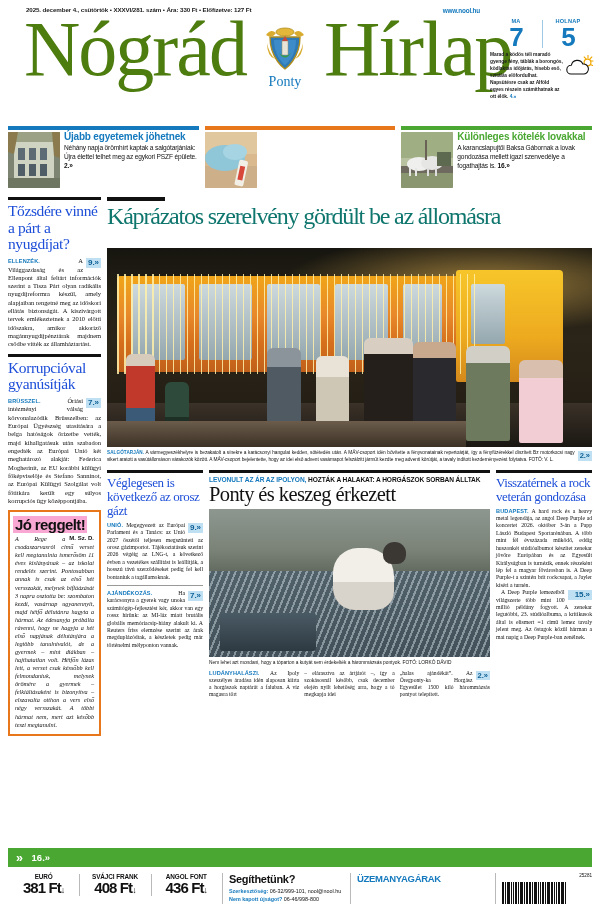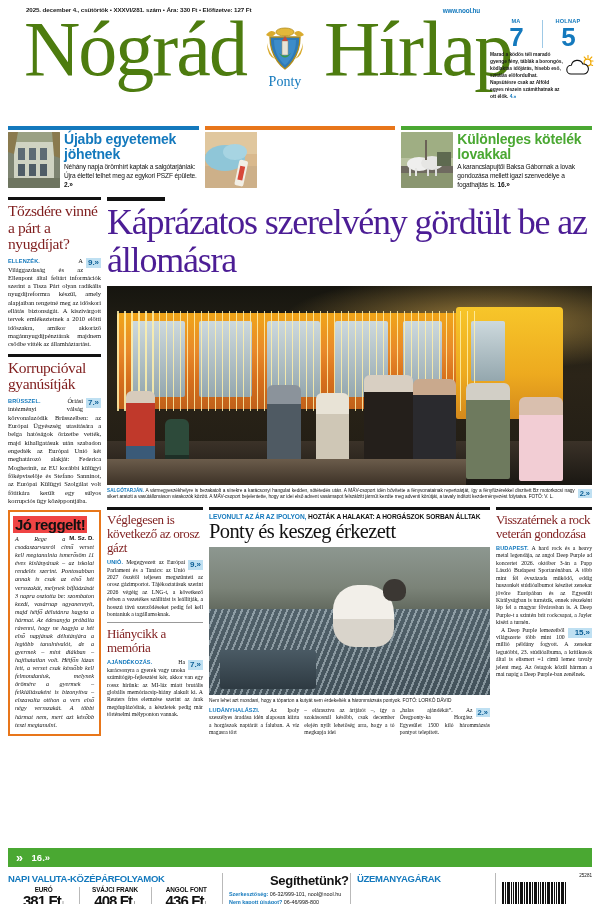--- a/index.html
+++ b/index.html
@@ -130,21 +130,21 @@
   .teaser.t3 .t-rule { background: #4aa832; left: 6px; }
 
   .t-thumb {
     width: 52px; height: 56px; flex: none;
     border-radius: 1px; overflow: hidden;
     margin-top: 2px;
   }
   .teaser.t2 .t-thumb { order: 0; }
   .t-txt { flex: 1; padding-top: 2px; min-width: 0; }
   .t-head {
-    font-size: 14px; font-weight: bold; line-height: 1.05;
+    font-size: 10px; font-weight: bold; line-height: 1.05;
     margin-bottom: 1.5px; letter-spacing: -0.2px;
   }
   .teaser.t1 .t-head { color: #1479bd; }
   .teaser.t2 .t-head { color: #e8761a; }
   .teaser.t3 .t-head { color: #4aa832; }
   .t-sub {
     font-size: 6.6px; line-height: 1.35; color: #111;
     letter-spacing: -0.15px;
   }
   .t-sub .pg { font-weight: bold; }
@@ -160,21 +160,21 @@
   .col-main { flex: 1; min-width: 0; }
 
   .rule-thick { height: 3px; background: #111; margin-bottom: 3px; }
   .rule-thin { height: 1px; background: #999; margin: 4px 0; }
 
   .sx-title {
     font-family: "Liberation Serif", serif;
     font-size: 15.5px;
     line-height: 1.08;
     letter-spacing: -0.4px;
-    color: #7f1d1d;
+    color: #1d4ed8;
     margin-bottom: 4px;
   }
   .sx-body {
     font-family: "Liberation Serif", serif;
     font-size: 6.5px;
     line-height: 1.28;
     text-align: justify;
     color: #111;
     letter-spacing: -0.05px;
     position: relative;
@@ -206,21 +206,21 @@
     margin-top: 5px;
     position: relative;
     background: #fff;
   }
   .gm-title {
     font-family: "Liberation Sans", sans-serif;
     font-size: 15px;
     font-weight: bold;
     letter-spacing: -0.6px;
     color: #111;
-    background: #ef4444;
+    background: #f9a8d4;
     margin: -8px 1px 2px -2px;
     display: inline-block;
     padding: 0 2px;
   }
   .gm-body {
     font-family: "Liberation Serif", serif;
     font-style: italic;
     font-size: 6.2px;
     line-height: 1.3;
     text-align: justify;
@@ -232,25 +232,25 @@
     font-family: "Liberation Sans", sans-serif;
     font-size: 6px;
     float: right;
     margin-left: 4px;
   }
 
   
   .kicker-bar { height: 4px; background: #111; width: 58px; margin-bottom: 3px; }
   .lead-head {
     font-family: "Liberation Serif", serif;
-    font-size: 36px;
+    font-size: 24px;
     line-height: 1.05;
     letter-spacing: -1.2px;
-    color: #4c1d95;
-    margin-bottom: 6px;
+    color: #0f766e;
+    margin-bottom: 19px;
   }
   .lead-photo {
     width: 100%;
     height: 199px;
     position: relative;
     overflow: hidden;
     background: #1b1a18;
   }
   .lead-cap {
     font-size: 4.8px;
@@ -354,21 +354,21 @@
     width: 1px; background: #b9b9b9;
   }
 
   .f-title {
     font-size: 9.5px;
     font-weight: bold;
     color: #1479bd;
     letter-spacing: -0.3px;
     margin-bottom: 2px;
   }
-  .f-title.dark { color: #111; font-size: 13px; margin-left: 41px; }
+  .f-title.dark { color: #111; font-size: 11px; }
   .rates-row { display: flex; }
   .rate { flex: 1; text-align: center; position: relative; }
   .rate + .rate::before {
     content: ""; position: absolute; left: 0; top: 1px; bottom: 1px;
     width: 1px; background: #b9b9b9;
   }
   .rate-name { font-size: 6.4px; font-weight: bold; letter-spacing: -0.1px; color: #111; }
   .rate-val {
     font-size: 15px; font-weight: bold; letter-spacing: -0.9px; color: #111;
     line-height: 1.12;
@@ -665,21 +665,20 @@
           <div class="rule-thick"></div>
           <div>
             <div class="sx-title" style="font-size:13px">Véglegesen is következő az orosz gázt</div>
             <div class="sx-body" style="font-size:5.8px">
               <span class="pgref">9.»</span>
               <span class="dateline">UNIÓ.</span><span> Megegyezett az Európai Parlament és a Tanács: az Unió 2027 őszétől teljesen megszünteti az orosz gázimportot. Tájékoztatásuk szerint 2026 végéig az LNG-t, a következő évben a vezetékes szállítást is leállítják, a hosszú távú szerződéseket pedig fel kell bontaniuk a tagállamoknak.</span>
             </div>
           </div>
           <div class="rule-thin"></div>
           <div>
-            <div class="sx-title" style="font-size:13px">Hiánycikk a memória</div>
             <div class="sx-body" style="font-size:5.8px">
               <span class="pgref">7.»</span>
               <span class="dateline">AJÁNDÉKOZÁS.</span><span> Ha karácsonyra a gyerek vagy unoka számítógép-fejlesztést kér, akkor van egy rossz hírünk: az MI-láz miatt brutális globális memóriacsip-hiány alakult ki. A Reuters friss elemzése szerint az árak megduplázódtak, a készletek pedig már történelmi mélyponton vannak.</span>
             </div>
           </div>
         </div>
 
         <div class="lw-b">
           <div class="rule-thick"></div>
           <div class="mid-kicker"><span class="hl">LEVONULT AZ ÁR AZ IPOLYON,</span><span> HOZTÁK A HALAKAT: A HORGÁSZOK SORBAN ÁLLTAK</span></div>
@@ -725,21 +724,20 @@
   </div>
 
   <div class="sportbar">
     <span class="txt">»</span>
     <span class="pg">16.»</span>
   </div>
 
   <div class="footer">
 
     <div class="f-rates">
-      <div class="f-title">NAPI VALUTA-KÖZÉPÁRFOLYAMOK</div>
       <div class="rates-row">
         <div class="rate">
           <div class="rate-name">EURÓ</div>
           <div class="rate-val"><span>381 Ft</span><span class="arw">↓</span></div>
         </div>
         <div class="rate">
           <div class="rate-name">SVÁJCI FRANK</div>
           <div class="rate-val"><span>408 Ft</span><span class="arw">↓</span></div>
         </div>
         <div class="rate">

